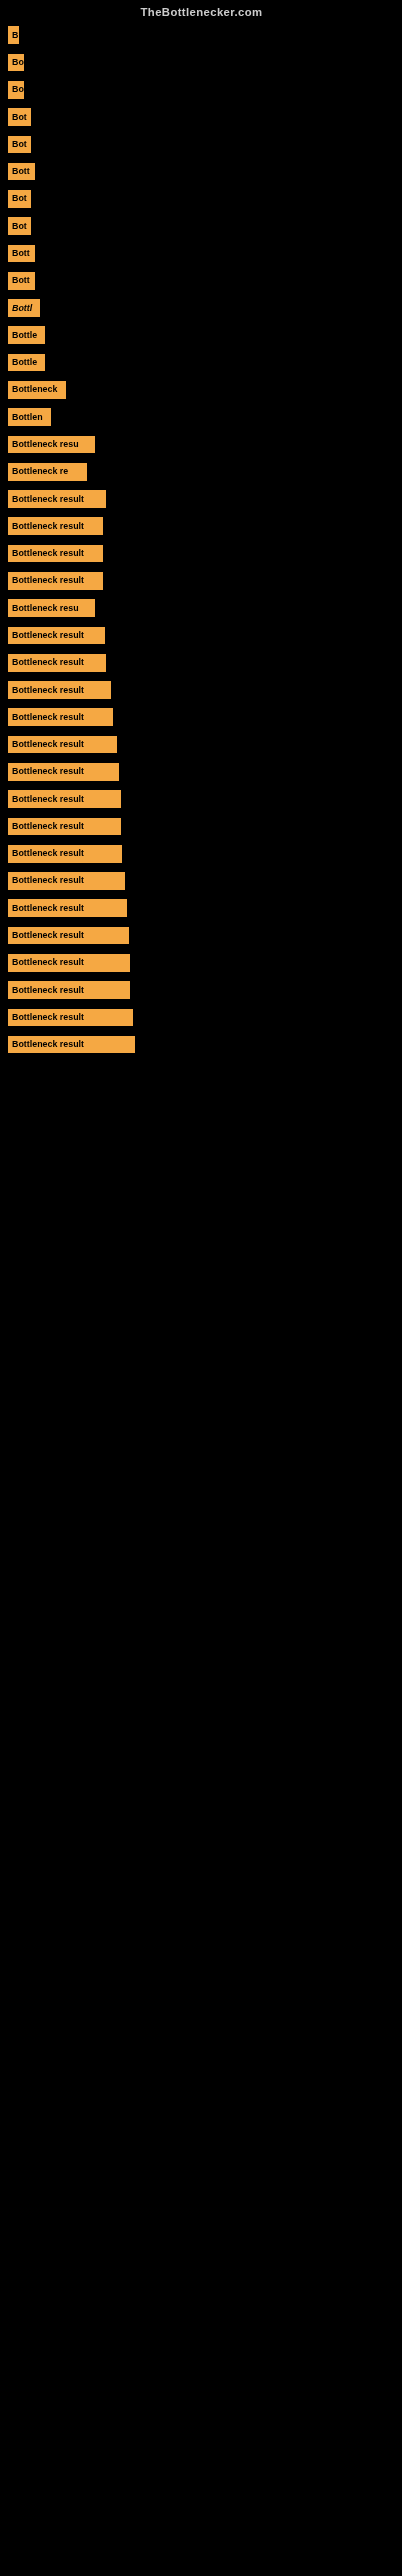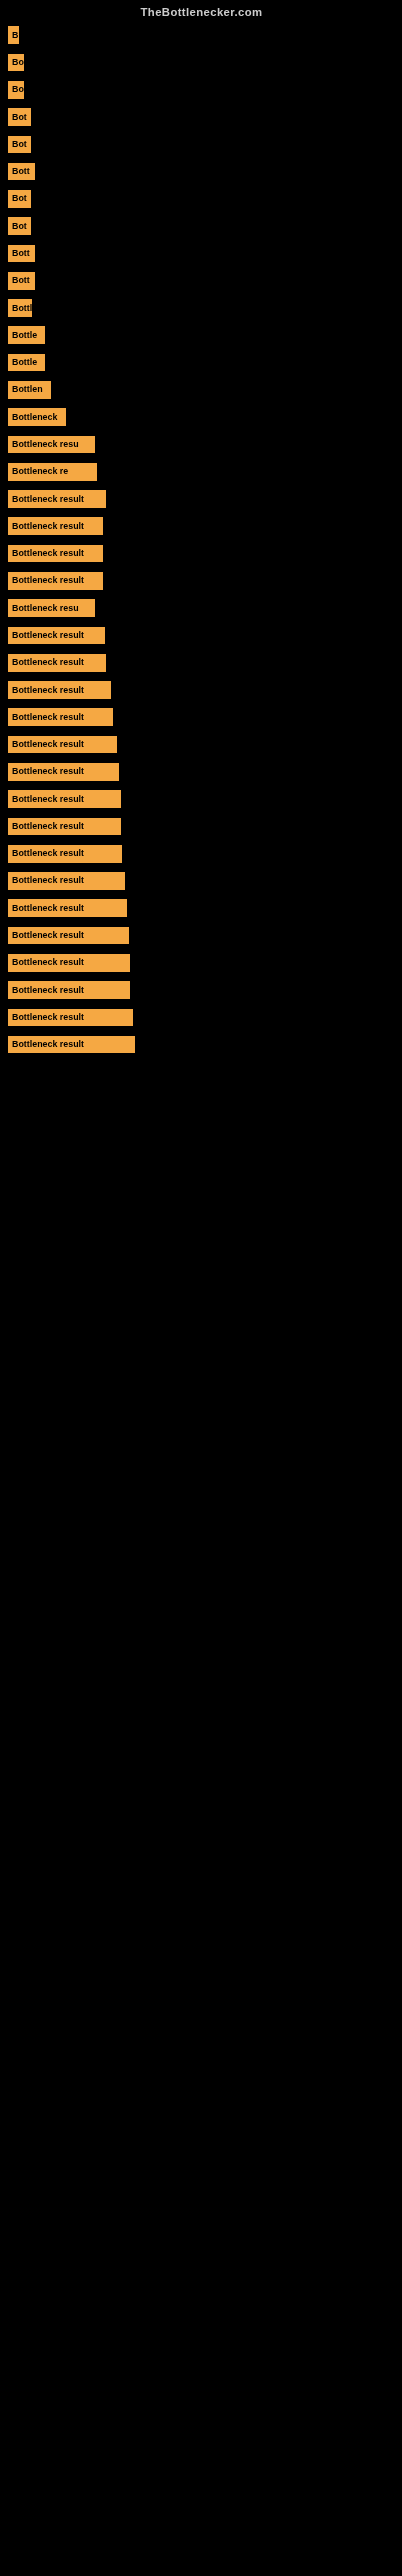--- a/index.html
+++ b/index.html
@@ -71,39 +71,39 @@
     <div class="bar-row">
       <span class="bar-label" style="width: 22.5px;">Bot</span>
     </div>
     <div class="bar-row">
       <span class="bar-label" style="width: 27px;">Bott</span>
     </div>
     <div class="bar-row">
       <span class="bar-label" style="width: 27px;">Bott</span>
     </div>
     <div class="bar-row">
-      <span class="bar-label" style="width: 24px;">Bottl</span>
+      <span class="bar-label" style="width: 32px; font-style: italic;">Bottl</span>
     </div>
     <div class="bar-row">
       <span class="bar-label" style="width: 37px;">Bottle</span>
     </div>
     <div class="bar-row">
       <span class="bar-label" style="width: 37px;">Bottle</span>
     </div>
     <div class="bar-row">
-      <span class="bar-label" style="width: 43px;">Bottlen</span>
+      <span class="bar-label" style="width: 58px;">Bottleneck</span>
     </div>
     <div class="bar-row">
-      <span class="bar-label" style="width: 58px;">Bottleneck</span>
+      <span class="bar-label" style="width: 43px;">Bottlen</span>
     </div>
     <div class="bar-row">
       <span class="bar-label" style="width: 87px;">Bottleneck resu</span>
     </div>
     <div class="bar-row">
-      <span class="bar-label" style="width: 89px;">Bottleneck re</span>
+      <span class="bar-label" style="width: 79px;">Bottleneck re</span>
     </div>
     <div class="bar-row">
       <span class="bar-label" style="width: 98px;">Bottleneck result</span>
     </div>
     <div class="bar-row">
       <span class="bar-label" style="width: 95px;">Bottleneck result</span>
     </div>
     <div class="bar-row">
       <span class="bar-label" style="width: 95px;">Bottleneck result</span>
     </div>

